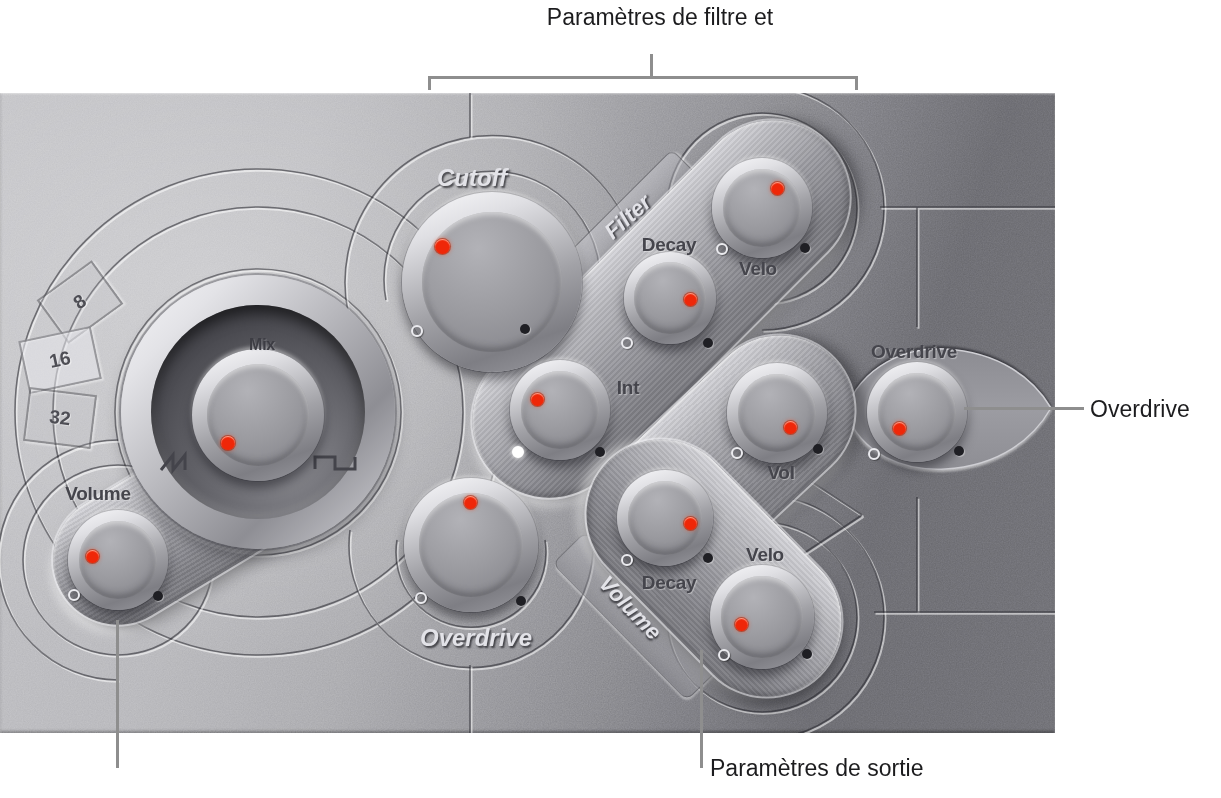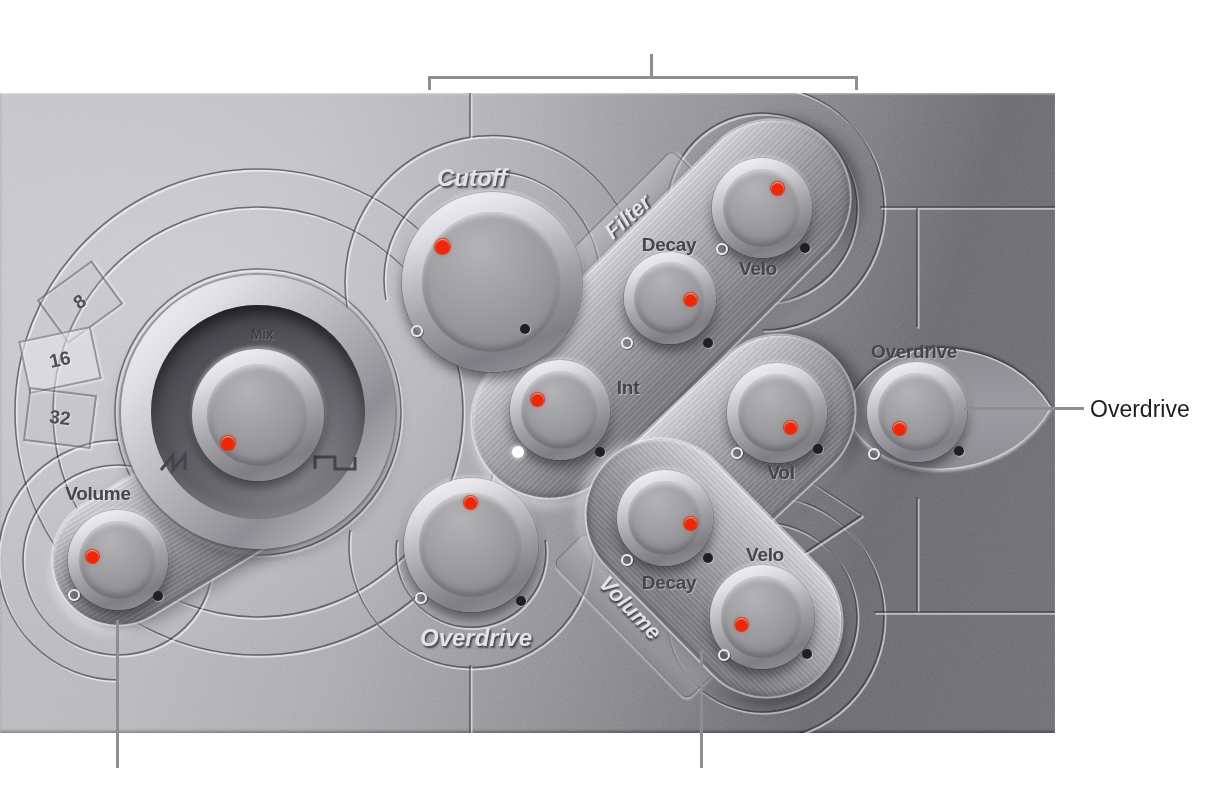--- a/index.html
+++ b/index.html
@@ -238,21 +238,21 @@
   <div class="maxdot" style="left:800px;top:243px;"></div>
   <div class="mindot" style="left:731px;top:447px;"></div>
   <div class="maxdot" style="left:813px;top:444px;"></div>
   <div class="mindot" style="left:621px;top:554px;"></div>
   <div class="maxdot" style="left:703px;top:553px;"></div>
   <div class="mindot" style="left:718px;top:649px;"></div>
   <div class="maxdot" style="left:802px;top:649px;"></div>
   <div class="mindot" style="left:868px;top:448px;"></div>
   <div class="maxdot" style="left:954px;top:446px;"></div>
 
-  <div class="plabel" style="left:262px;top:334px;font-size:14px;color:#3d3d44;text-shadow:1px 1px 1px rgba(200,200,206,.3);">Mix</div>
+  <div class="plabel" style="left:262px;top:345px;font-size:16px;color:#3d3d44;text-shadow:1px 1px 1px rgba(200,200,206,.3);">Mix</div>
   <div class="plabel" style="left:98px;top:494px;">Volume</div>
   <div class="plabel script" style="left:472px;top:178px;">Cutoff</div>
   <div class="plabel script" style="left:476px;top:638px;">Overdrive</div>
   <div class="plabel script" style="left:628px;top:217px;font-size:22px;transform:translate(-50%,-50%) rotate(-42deg);">Filter</div>
   <div class="plabel script" style="left:630px;top:608px;font-size:22px;transform:translate(-50%,-50%) rotate(46deg);">Volume</div>
   <div class="plabel" style="left:628px;top:388px;">Int</div>
   <div class="plabel" style="left:669px;top:245px;">Decay</div>
   <div class="plabel" style="left:758px;top:269px;">Velo</div>
   <div class="plabel" style="left:781px;top:473px;">Vol</div>
   <div class="plabel" style="left:669px;top:583px;">Decay</div>
@@ -260,15 +260,17 @@
   <div class="plabel" style="left:914px;top:352px;">Overdrive</div>
 
   <div class="cline" style="left:428px;top:76px;width:430px;height:3px;"></div>
   <div class="cline" style="left:428px;top:76px;width:3px;height:14px;"></div>
   <div class="cline" style="left:855px;top:76px;width:3px;height:14px;"></div>
   <div class="cline" style="left:650px;top:54px;width:3px;height:24px;"></div>
   <div class="cline" style="left:116px;top:620px;width:3px;height:148px;"></div>
   <div class="cline" style="left:700px;top:650px;width:3px;height:118px;"></div>
   <div class="cline" style="left:964px;top:407px;width:120px;height:3px;"></div>
 
+  <div class="ann centered" style="left:660px;top:4px;">Paramètres de filtre et</div>
   <div class="ann" style="left:1090px;top:396px;">Overdrive</div>
+  <div class="ann" style="left:710px;top:755px;">Paramètres de sortie</div>
 
 </div>
 
 </body></html>

